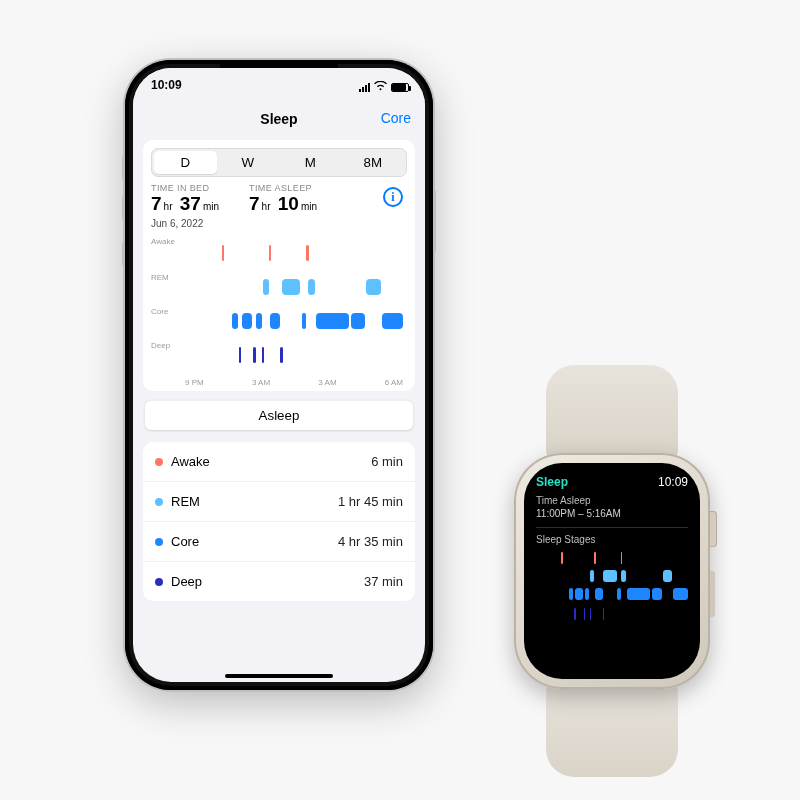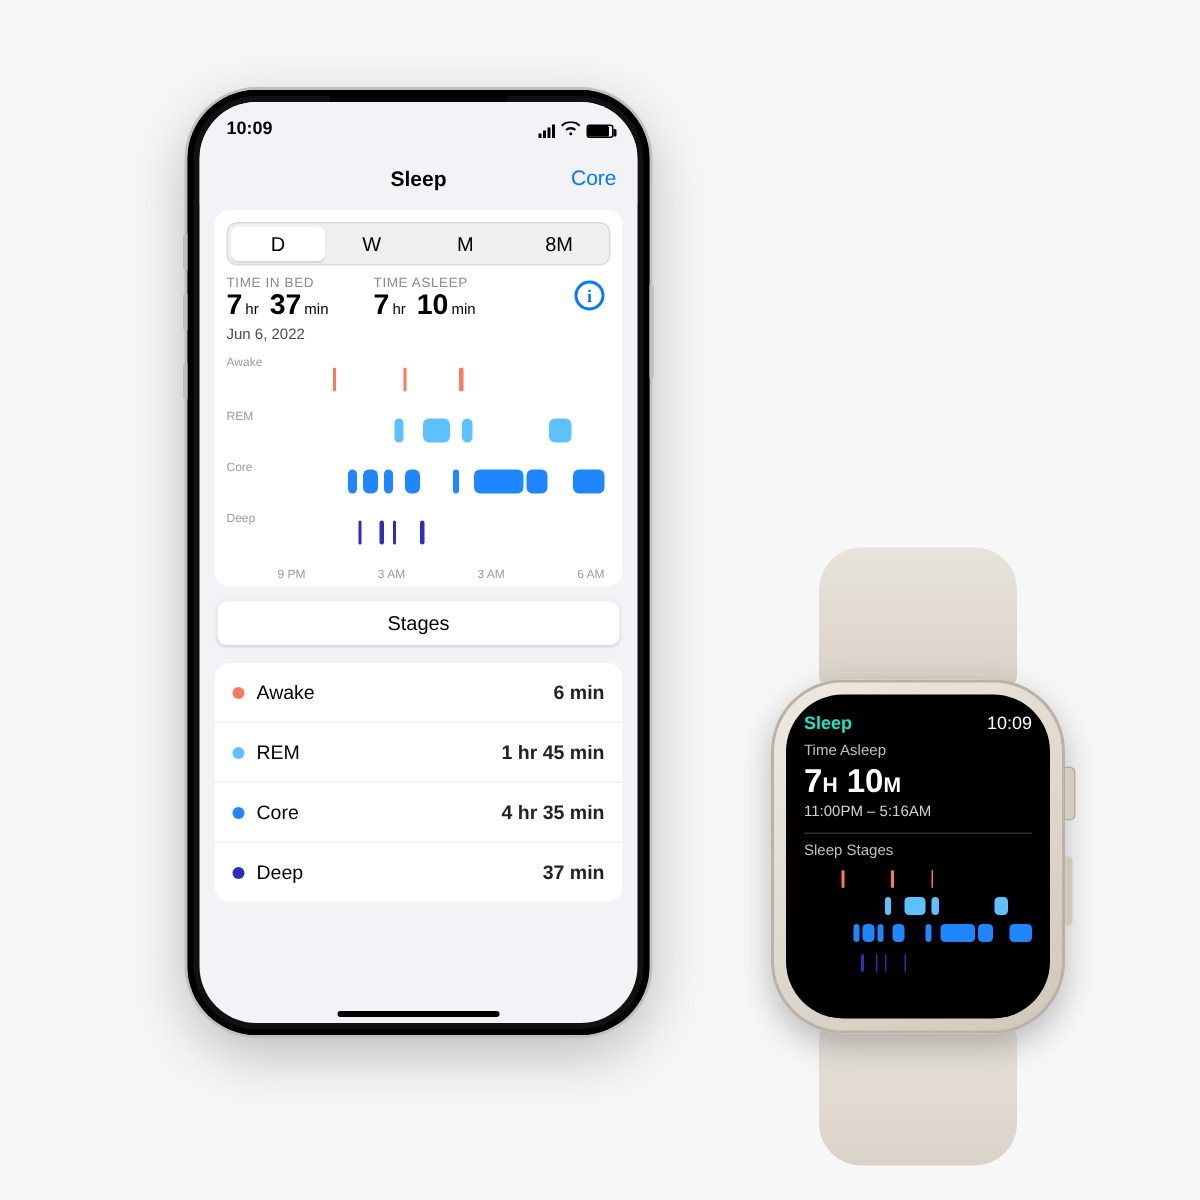--- a/index.html
+++ b/index.html
@@ -70,21 +70,21 @@
 
 .bottom-seg { display:flex; background:#efeff0; border-radius:8px; padding:2px; margin:8px 10px 0 10px; font-size:11px;}
 .bottom-seg button{flex:1;border:none;background:transparent;padding:7px 0;border-radius:6px;}
 .bottom-seg button.on{background:#fff; box-shadow:0 1px 2px rgba(0,0,0,.1);}
 
 .list { background:#fff; margin:10px 10px 0 10px; border-radius:10px; }
 .row { display:flex; align-items:center; justify-content:space-between; padding:12px 12px; font-size:13px;}
 .row + .row { border-top:1px solid #f0f0f2;}
 .row .l { display:flex; align-items:center; gap:8px;}
 .dot{width:8px;height:8px;border-radius:50%;}
-.row .r { color:#222;font-weight:bold; }
+.row .r { color:#222; }
 
 .home-ind{position:absolute;bottom:4px;left:50%;transform:translateX(-50%);width:108px;height:4px;border-radius:3px;background:#000;}
 
 
 .phone::before{content:"";position:absolute;left:-3px;top:96px;width:3px;height:24px;background:#bfbfbf;border-radius:2px 0 0 2px;box-shadow:0 40px 0 #bfbfbf,0 86px 0 #bfbfbf;}
 .phone::after{content:"";position:absolute;right:-3px;top:130px;width:3px;height:62px;background:#bfbfbf;border-radius:0 2px 2px 0;}
 
 
 .watch-wrap{ position:absolute; left:502px; top:365px; width:220px; }
 .band{ width:132px; height:92px; margin:0 auto; background:linear-gradient(#e8e3db,#d9d3c8); border-radius:28px 28px 6px 6px;}
@@ -207,21 +207,21 @@
         <div class="xaxis">
           <span>9 PM</span>
           <span>3 AM</span>
           <span>3 AM</span>
           <span>6 AM</span>
         </div>
       </div>
     </div>
 
     <div class="bottom-seg" id="bottomSeg">
-        <button class="on">Stages</button>
+        <button class="on">Asleep</button>
       </div>
 
     <div class="list" id="stageList">
         <div class="row">
           <span class="l">
             <span class="dot" style="background:#ff7763"></span>
             <span>Awake</span>
           </span>
           <span class="r">6 min</span>
         </div>
@@ -256,24 +256,20 @@
   <div class="band"></div>
   <div class="watch-body">
     <div class="crown"></div>
     <div class="sidebtn"></div>
     <div class="watch-screen">
       <div class="w-top">
         <span class="w-title">Sleep</span>
         <span class="w-time">10:09</span>
       </div>
       <div class="w-sub">Time Asleep</div>
-      <div class="w-big">
-        <span>7</span><small>H</small>
-        <span>10</span><small>M</small>
-      </div>
       <div class="w-range">11:00PM – 5:16AM</div>
       <hr class="w-div">
       <div class="w-stagelbl">Sleep Stages</div>
       <div class="w-chart" id="wplot">
           <div class="lane awake">
             <div class="seg-block c-awake thin" style="left: 16.7568%; width: 1.2%;"></div>
             <div class="seg-block c-awake thin" style="left: 38.3784%; width: 1.2%;"></div>
             <div class="seg-block c-awake thin" style="left: 55.6757%; width: 1.2%;"></div>
           </div>
           <div class="lane rem">

